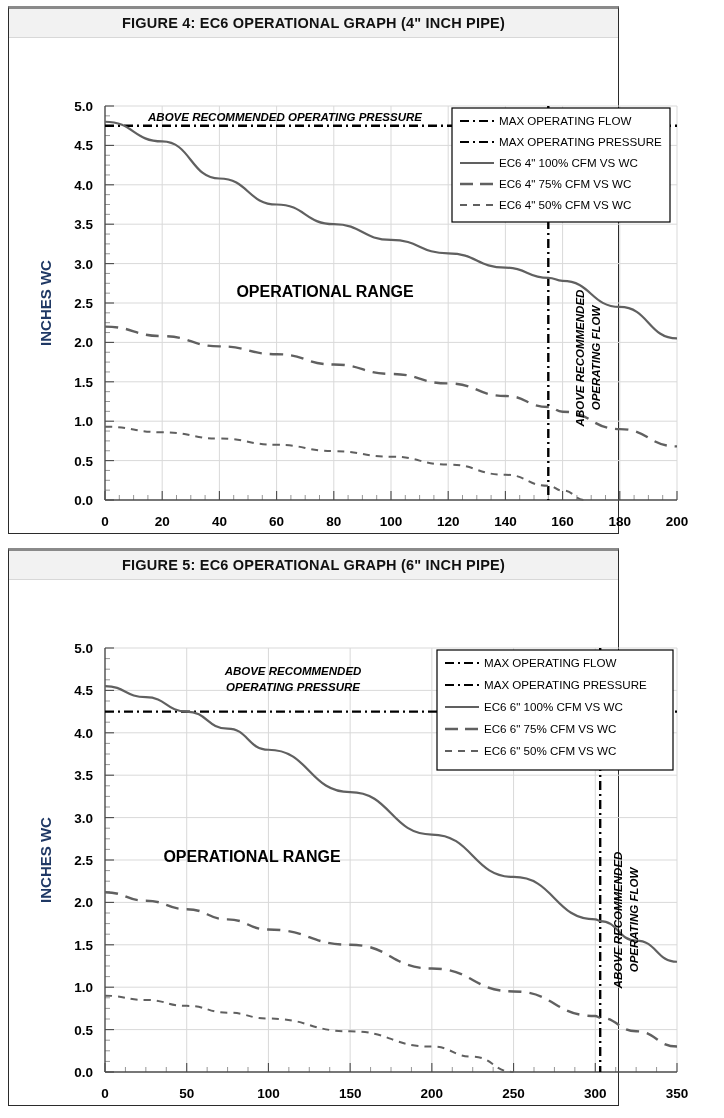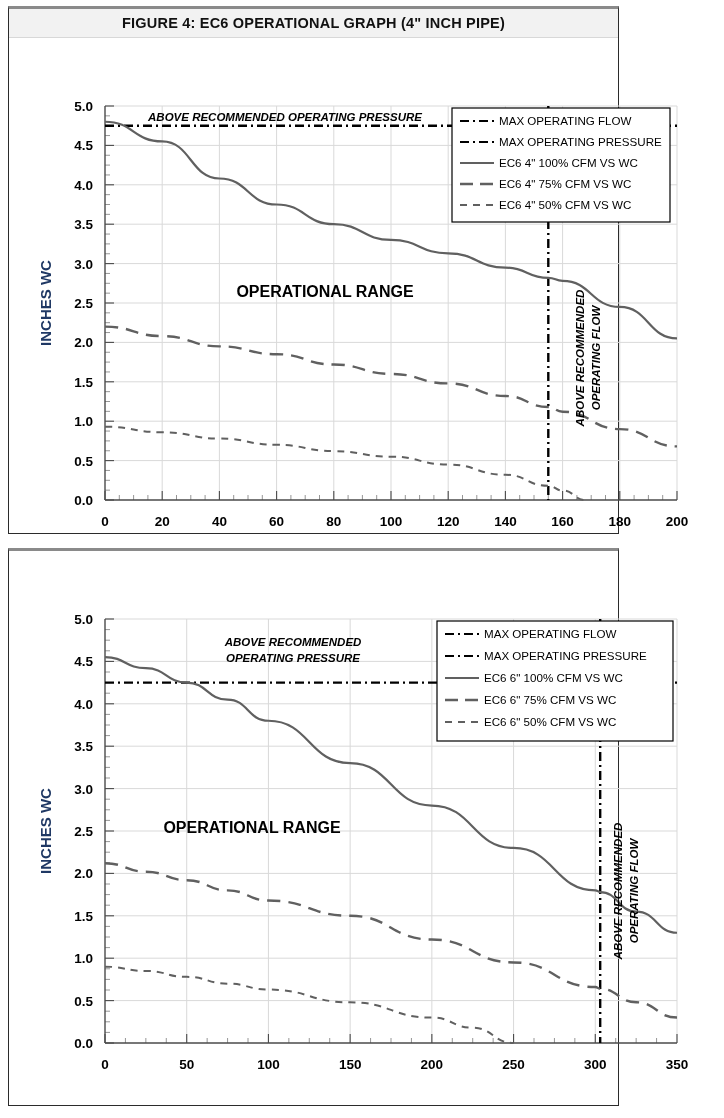--- a/index.html
+++ b/index.html
@@ -182,20 +182,21 @@
           <text x="490" y="150" class="legend-lbl">EC6 4" 75% CFM VS WC</text>
           <line x1="451" y1="167" x2="485" y2="167" stroke="#606060" stroke-width="2" stroke-dasharray="7 6" fill="none"></line>
           <text x="490" y="171" class="legend-lbl">EC6 4" 50% CFM VS WC</text>
         </svg>
     </div>
   </div>
 
   <div style="height:14px;"></div>
 
   <div class="card" style="height:558px;">
+    <div class="card-header">FIGURE 5: EC6 OPERATIONAL GRAPH (6" INCH PIPE)</div>
     <div class="card-body">
       <svg id="svg-fig5" width="706" height="520" viewBox="0 0 706 520">
           <line x1="96" y1="449.6" x2="668" y2="449.6" class="gridline"></line>
           <line x1="96" y1="407.2" x2="668" y2="407.2" class="gridline"></line>
           <line x1="96" y1="364.8" x2="668" y2="364.8" class="gridline"></line>
           <line x1="96" y1="322.4" x2="668" y2="322.4" class="gridline"></line>
           <line x1="96" y1="280" x2="668" y2="280" class="gridline"></line>
           <line x1="96" y1="237.60000000000002" x2="668" y2="237.60000000000002" class="gridline"></line>
           <line x1="96" y1="195.20000000000005" x2="668" y2="195.20000000000005" class="gridline"></line>
           <line x1="96" y1="152.79999999999995" x2="668" y2="152.79999999999995" class="gridline"></line>

